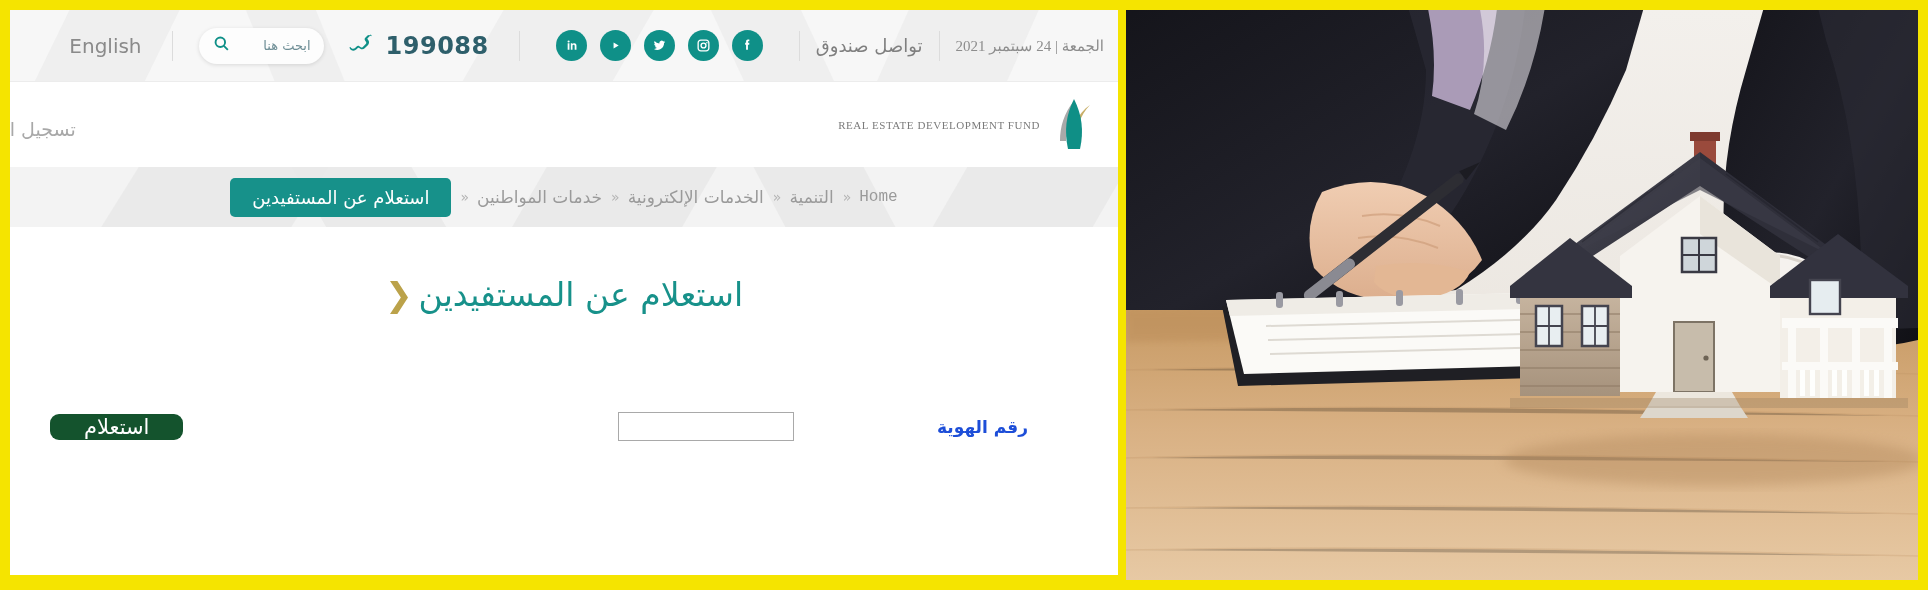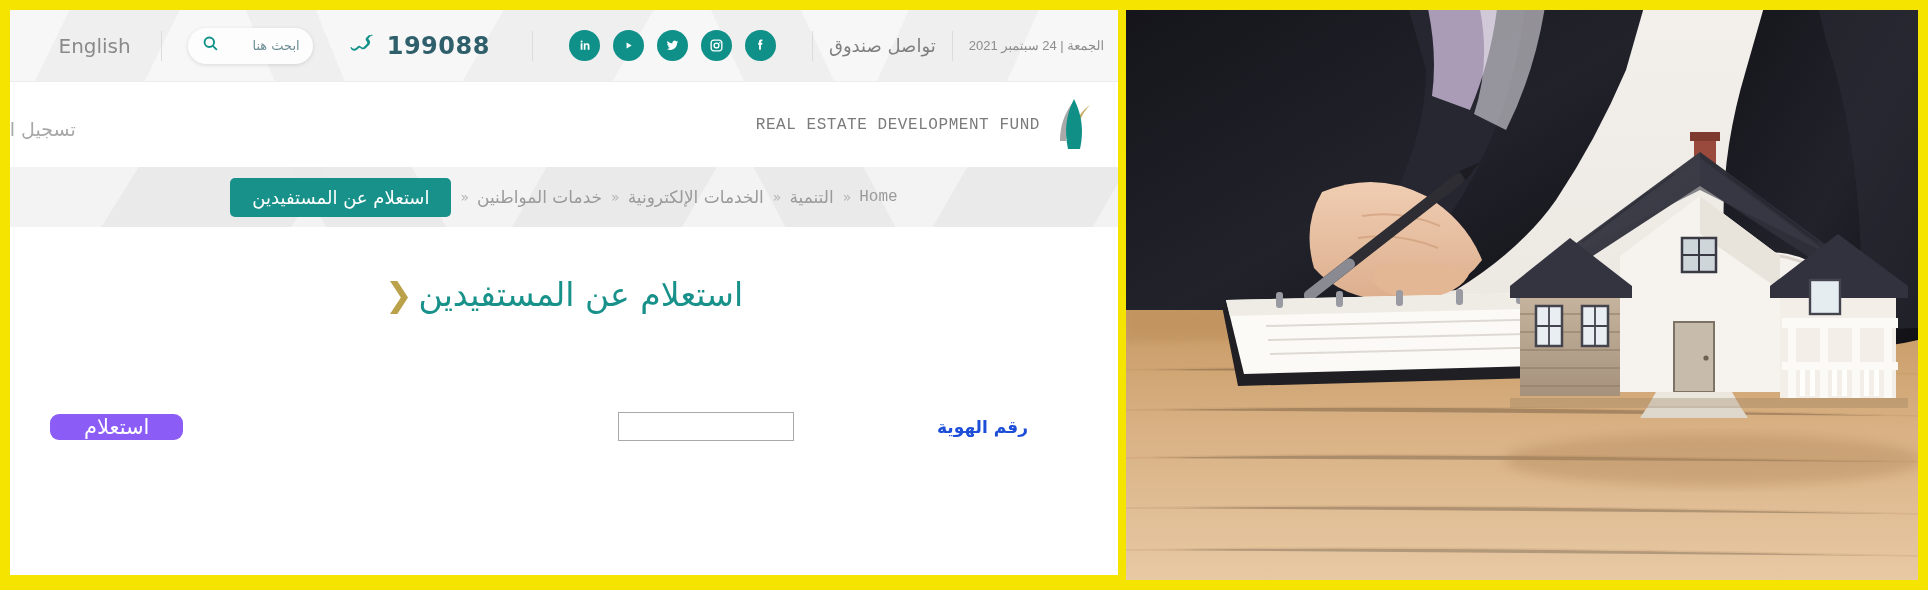--- a/index.html
+++ b/index.html
@@ -39,36 +39,36 @@
     background:#ededed; opacity:.85;
   }
   .topbar .inner {
     position: relative;
     height: 100%;
     display: flex; align-items: center;
     direction: rtl;
     padding: 0 14px 0 0;
   }
   .date-txt {
-    color:#8d8d8d; font-size:13px; white-space:nowrap;
-    font-family:Liberation Sans, sans-serif;
+    color:#8d8d8d; font-size:15px; white-space:nowrap;
+    font-family:Liberation Serif, serif;
   }
   .vdiv { width:1px; height:30px; background:#dcdcdc; margin:0 16px; flex:0 0 auto; }
   .contact-link {
     color:#7f7f7f; font-size:18px; white-space:nowrap; cursor:pointer;
   }
   .socials { display:flex; align-items:center; gap:13px; margin:0 20px; }
   .sc {
     width:31px; height:31px; border-radius:50%;
     background:#0f9088; color:#fff;
     display:flex; align-items:center; justify-content:center;
     cursor:pointer; flex:0 0 auto;
   }
   .sc svg { width:17px; height:17px; fill:#fff; }
-  .phone-wrap { display:flex; align-items:center; gap:10px; margin:0 26px; }
+  .phone-wrap { display:flex; align-items:center; gap:10px; margin:0 14px; }
   .phone-num {
     font-size:24px; font-weight:bold; color:#2e5f6b; letter-spacing:.5px;
     font-family:"DejaVu Sans","Liberation Sans",sans-serif;
   }
   .phone-ico svg { width:28px; height:28px; fill:#0f9088; }
   .search-box {
     width:125px; height:36px; border-radius:18px;
     background:#fdfdfd; box-shadow:0 1px 4px rgba(0,0,0,.12);
     display:flex; align-items:center; justify-content:space-between;
     padding:0 13px; margin:0 10px;
@@ -93,22 +93,22 @@
     padding:0 20px 0 8px;
   }
   .logo { display:flex; align-items:center; gap:10px; }
   .logo .mark { width:48px; height:55px; flex:0 0 auto; }
   .logo .txt { text-align:right; }
   .logo .txt .ar {
     font-size:21px; color:#0f8f86; font-weight:bold; line-height:1.15;
     white-space:nowrap;
   }
   .logo .txt .en {
-    font-size:16px; color:#7b7b7b; letter-spacing:.55px; white-space:nowrap;
-    font-family:Liberation Mono, monospace;
+    font-size:11px; color:#7b7b7b; letter-spacing:.55px; white-space:nowrap;
+    font-family:Liberation Serif, serif;
   }
   .login-link {
     font-size:19px; color:#a8a8a8; white-space:nowrap; cursor:pointer;
     margin-right:auto; padding-left:2px;
     position:absolute; left:-18px; top:36px;
   }
 
   
   .crumbband {
     position:relative; height:60px; background:#f3f3f3; overflow:hidden;
@@ -149,21 +149,21 @@
     width:210px; text-align:right; padding-right:50px;
   }
   .field-input {
     width:176px; height:29px; border:1px solid #a9a9a9; background:#fff;
     outline:none; font-size:15px; padding:0 6px; color:#222;
     margin-right:74px;
     font-family:"DejaVu Sans","Liberation Sans",sans-serif;
   }
   .submit-btn {
     margin-right:auto;
-    background:#8b5cf6; color:#fff; border:none; border-radius:9px;
+    background:#14532d; color:#fff; border:none; border-radius:9px;
     font-size:21px; padding:1px 34px; cursor:pointer; white-space:nowrap;
     font-family:"DejaVu Sans","Liberation Sans",sans-serif;
   }
 
   
   #photo {
     position:absolute; left:1126px; top:10px;
     width:792px; height:570px;
     overflow:hidden;
     background:#d8c0a2;

